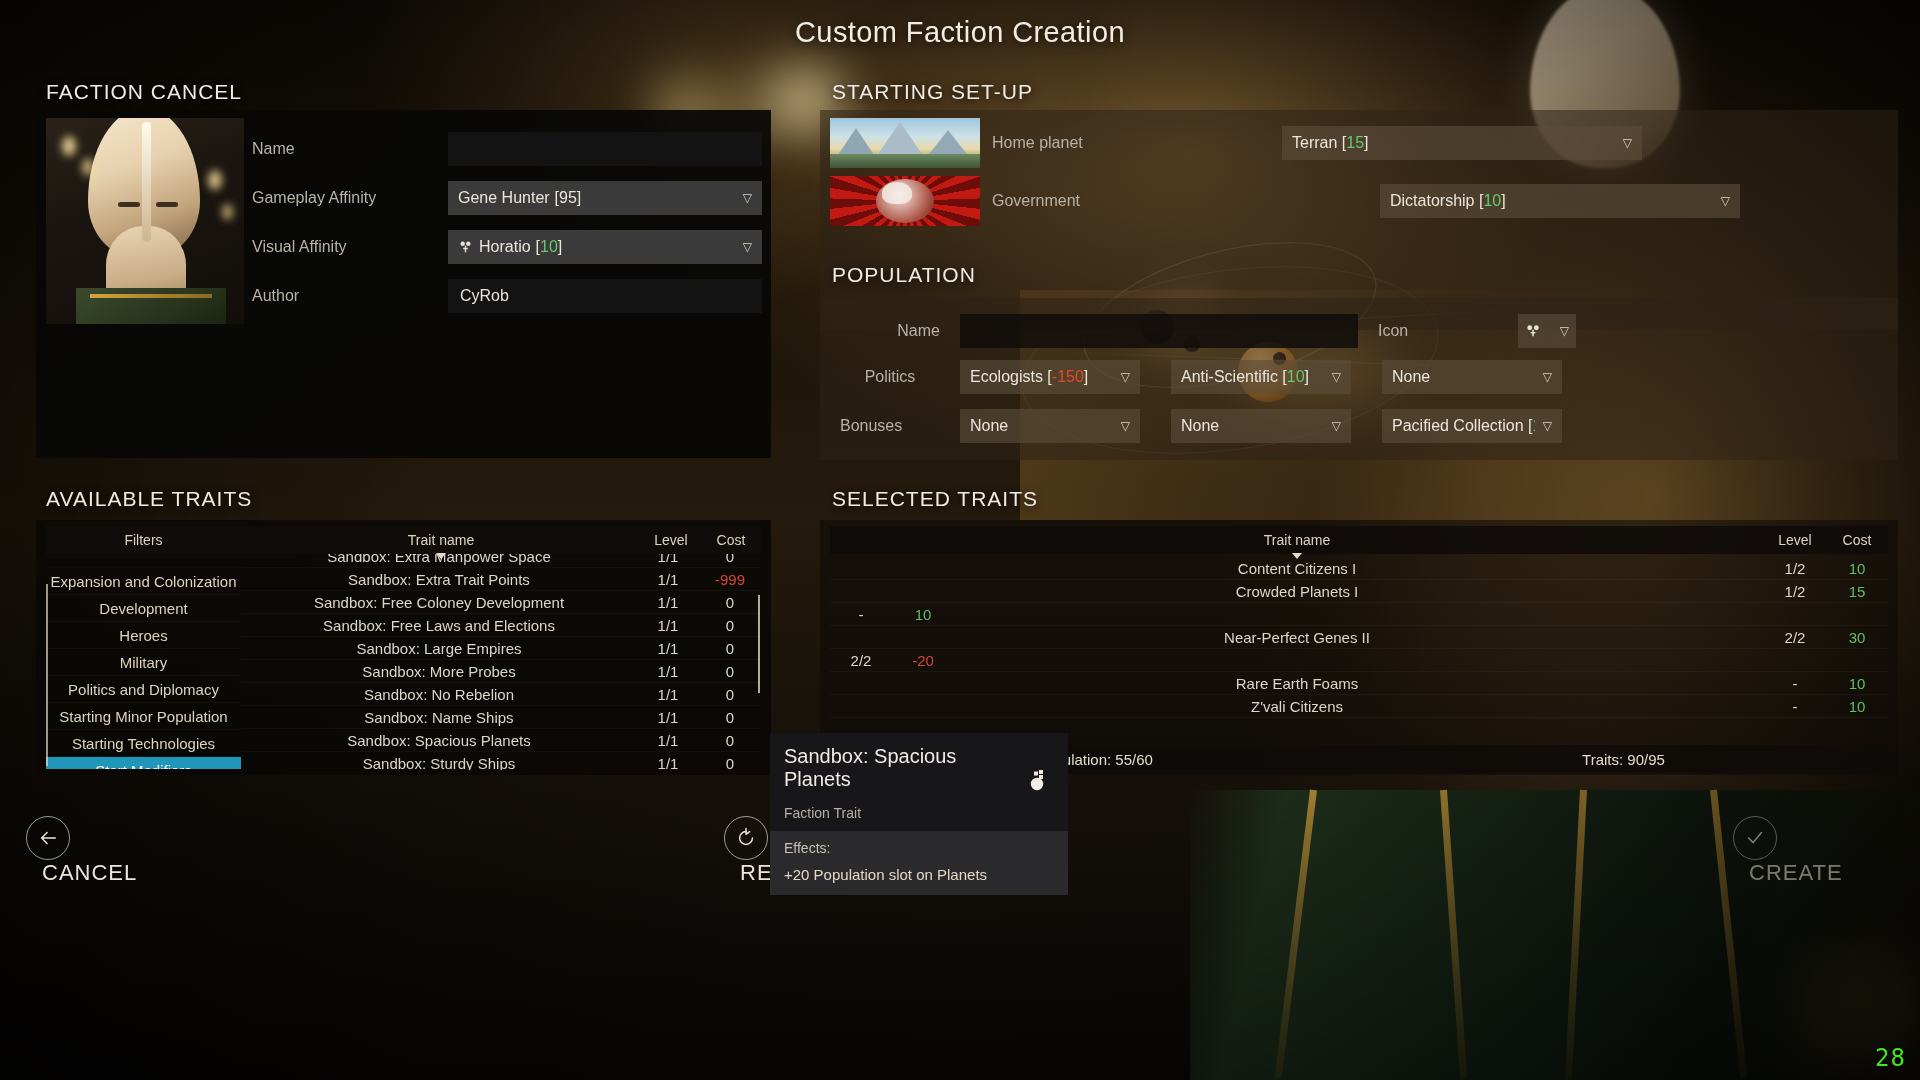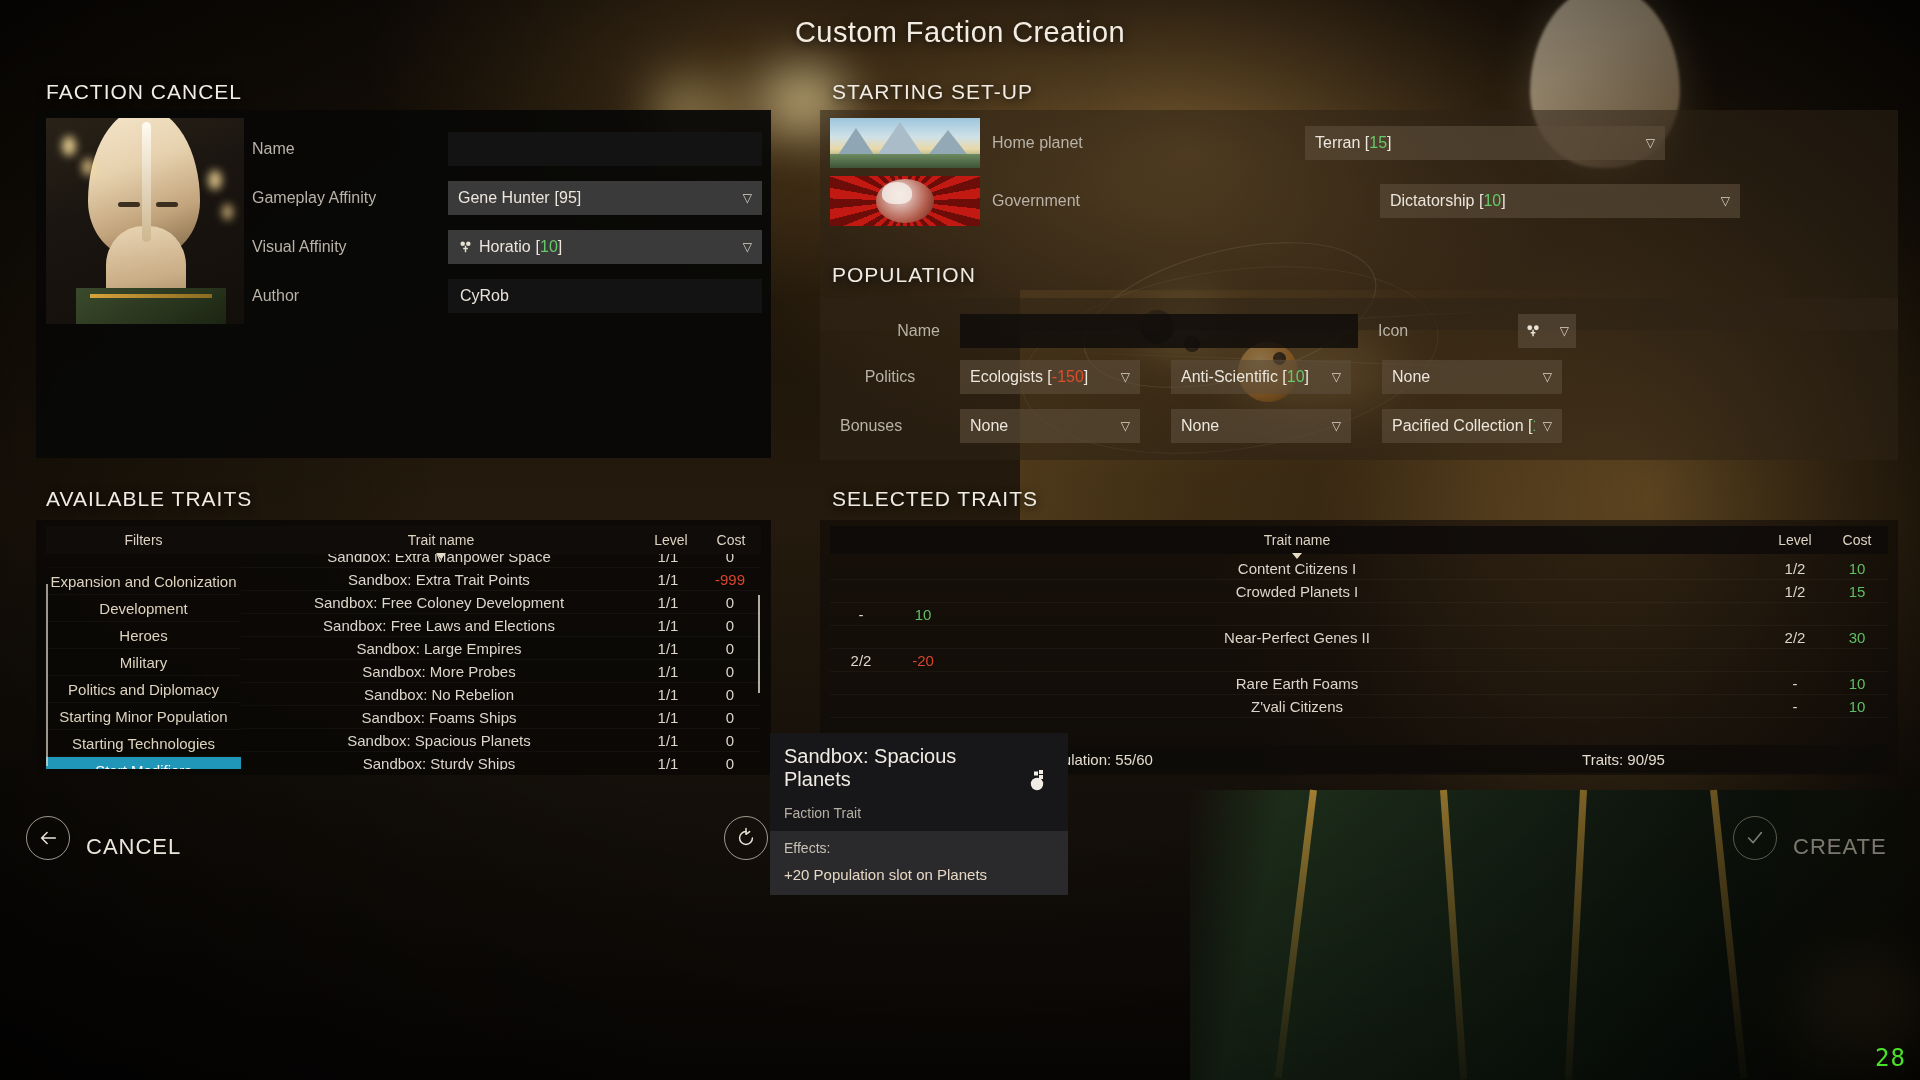--- a/index.html
+++ b/index.html
@@ -124,21 +124,21 @@
   
   .tooltip { position: absolute; width: 298px; z-index: 40; }
   .tt-top { background: #17171a; padding: 12px 14px 10px; position: relative; }
   .tt-title { font-size: 20px; color: #f1ece3; line-height: 1.15; width: 215px; }
   .tt-sub { font-size: 14px; color: #b6afa3; margin-top: 14px; }
   .tt-bot { background: #2a2a2d; padding: 9px 14px 12px; }
   .tt-eff-label { font-size: 14px; color: #c8c1b4; }
   .tt-eff { font-size: 15px; color: #e6d8c4; margin-top: 10px; }
 
   
-  .footer-btn { position: absolute; display: flex; align-items: flex-end; cursor: pointer; }
+  .footer-btn { position: absolute; display: flex; align-items: flex-start; cursor: pointer; flex-direction: column; }
   .fbtn-ring {
     width: 44px; height: 44px; border-radius: 50%;
     border: 1px solid rgba(226,218,204,0.68);
     display: flex; align-items: center; justify-content: center;
   }
   .fbtn-label { margin-left: 16px; font-size: 22px; letter-spacing: 1px; color: #ece6da; }
   .footer-btn.disabled .fbtn-ring { border-color: rgba(210,200,186,0.40); }
   .footer-btn.disabled .fbtn-label { color: rgba(226,218,204,0.52); }
 
   .counter-bar {
@@ -252,21 +252,21 @@
 
     <div style="position:absolute; left:10px; top:8px; width:150px; height:50px; overflow:hidden;">
       <div style="position:absolute; inset:0; background:linear-gradient(180deg,#9ec6dd 0%,#cfe1e8 38%,#e9d9a8 62%,#5d7a52 100%);"></div>
       <div style="position:absolute; left:6px; top:10px; width:0;height:0;border-left:20px solid transparent;border-right:20px solid transparent;border-bottom:30px solid #8fa6b4;"></div>
       <div style="position:absolute; left:44px; top:4px; width:0;height:0;border-left:26px solid transparent;border-right:26px solid transparent;border-bottom:38px solid #a9bcc8;"></div>
       <div style="position:absolute; left:96px; top:12px; width:0;height:0;border-left:22px solid transparent;border-right:22px solid transparent;border-bottom:28px solid #94a9b6;"></div>
       <div style="position:absolute; left:0; bottom:0; width:150px; height:14px; background:linear-gradient(180deg,#6d8a60,#3d5436);"></div>
     </div>
     <div class="frow" style="position:absolute; left:172px; top:8px; width:890px; height:50px;">
       <div class="flabel" style="width:198px;">Home planet</div>
-      <div class="fselect warm" style="width:360px; margin-left:115px;">
+      <div class="fselect warm" style="width:360px; margin-left:92px;">
         <span>
           <span>Terran</span> [<span class="val-pos">15</span>]
         </span>
         <span class="caret">▽</span>
       </div>
     </div>
 
     <div style="position:absolute; left:10px; top:66px; width:150px; height:50px; overflow:hidden;">
       <div style="position:absolute; inset:0; background:repeating-conic-gradient(from 0deg at 50% 50%, #c21a13 0deg 8deg, #6d0d09 8deg 16deg);"></div>
       <div style="position:absolute; left:46px; top:3px; width:58px; height:44px; border-radius:50%; background:radial-gradient(circle at 42% 36%, #f3e9e4, #b05a4a 62%, #5e1c16 100%);"></div>
@@ -395,21 +395,21 @@
           <div class="c-name">Sandbox: More Probes</div>
           <div class="c-level">1/1</div>
           <div class="c-cost cost-zero">0</div>
         </div>
         <div class="tbl-row">
           <div class="c-name">Sandbox: No Rebelion</div>
           <div class="c-level">1/1</div>
           <div class="c-cost cost-zero">0</div>
         </div>
         <div class="tbl-row">
-          <div class="c-name">Sandbox: Foams Ships</div>
+          <div class="c-name">Sandbox: Name Ships</div>
           <div class="c-level">1/1</div>
           <div class="c-cost cost-zero">0</div>
         </div>
         <div class="tbl-row">
           <div class="c-name">Sandbox: Spacious Planets</div>
           <div class="c-level">1/1</div>
           <div class="c-cost cost-zero">0</div>
         </div>
         <div class="tbl-row">
           <div class="c-name">Sandbox: Sturdy Ships</div>

